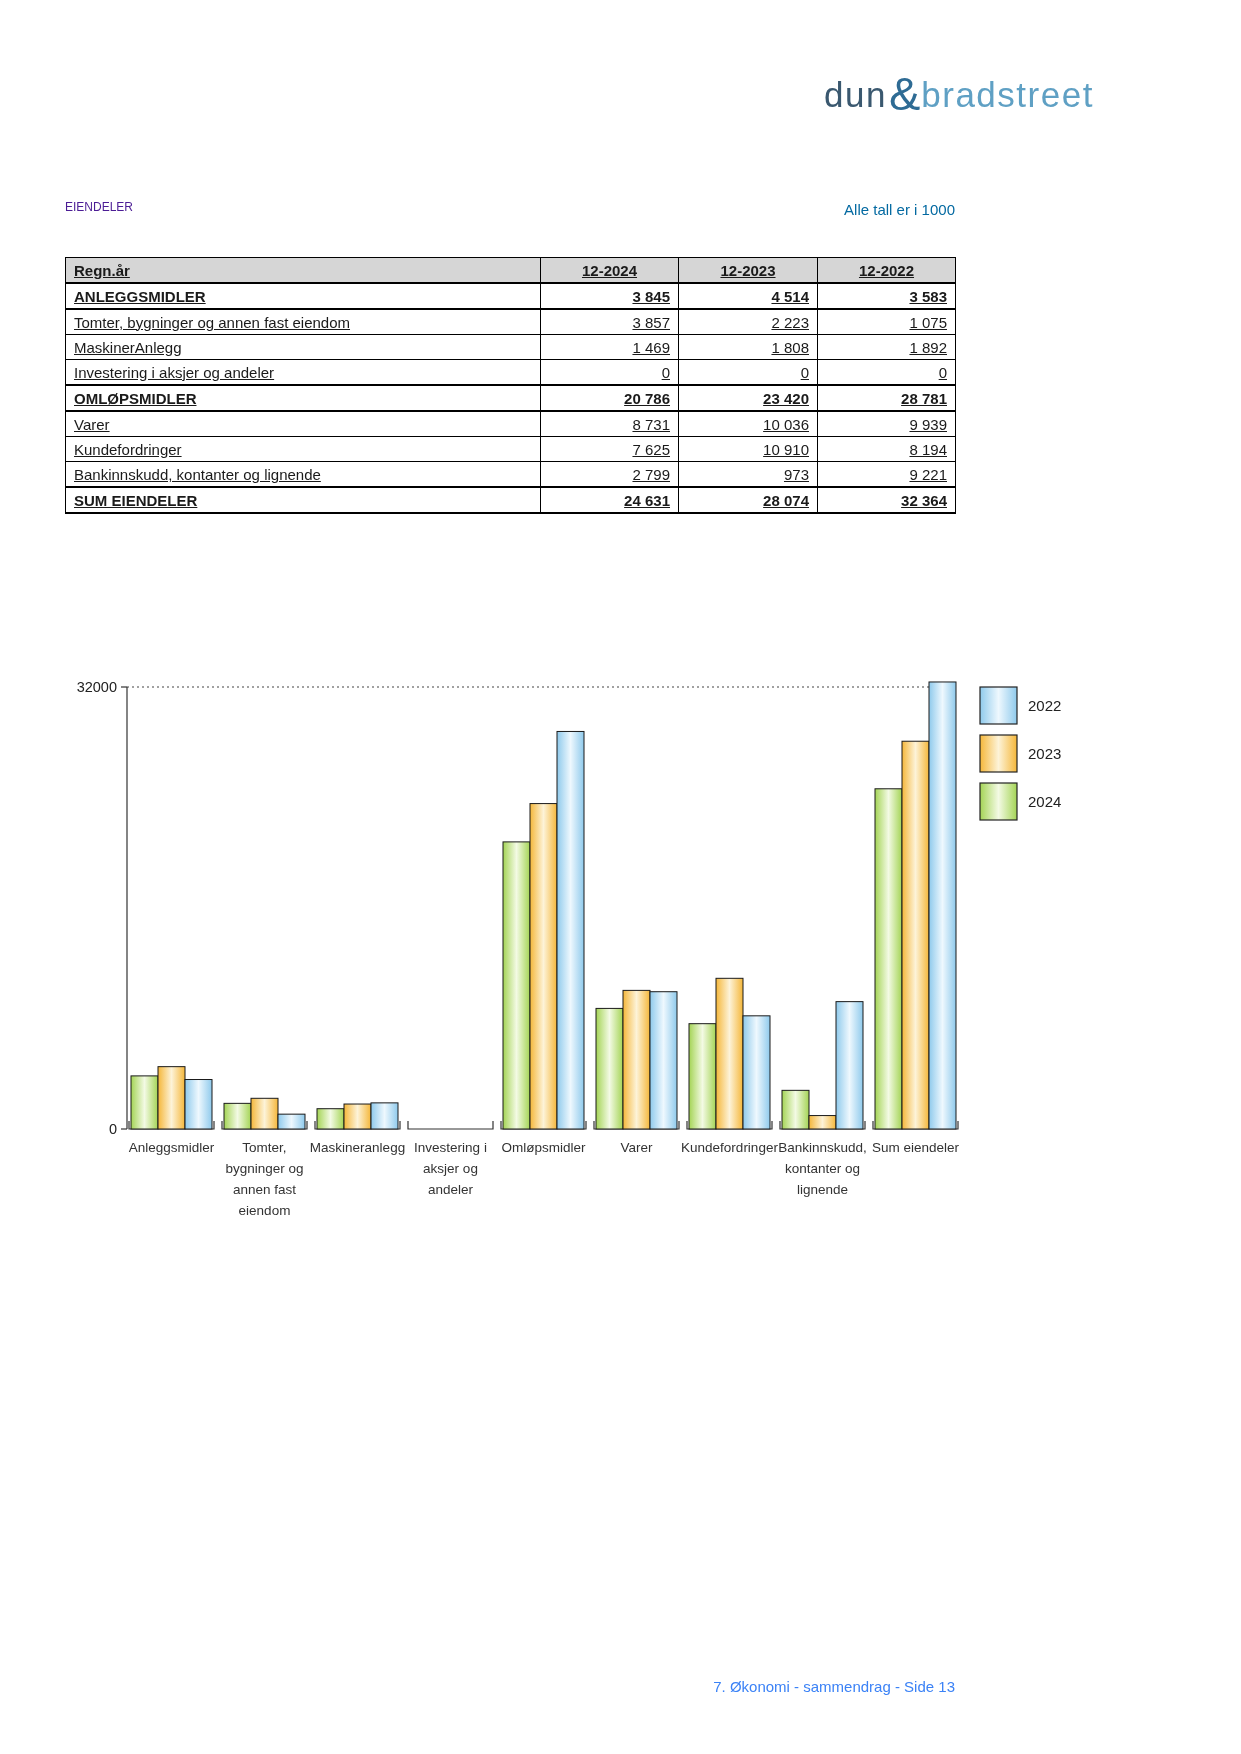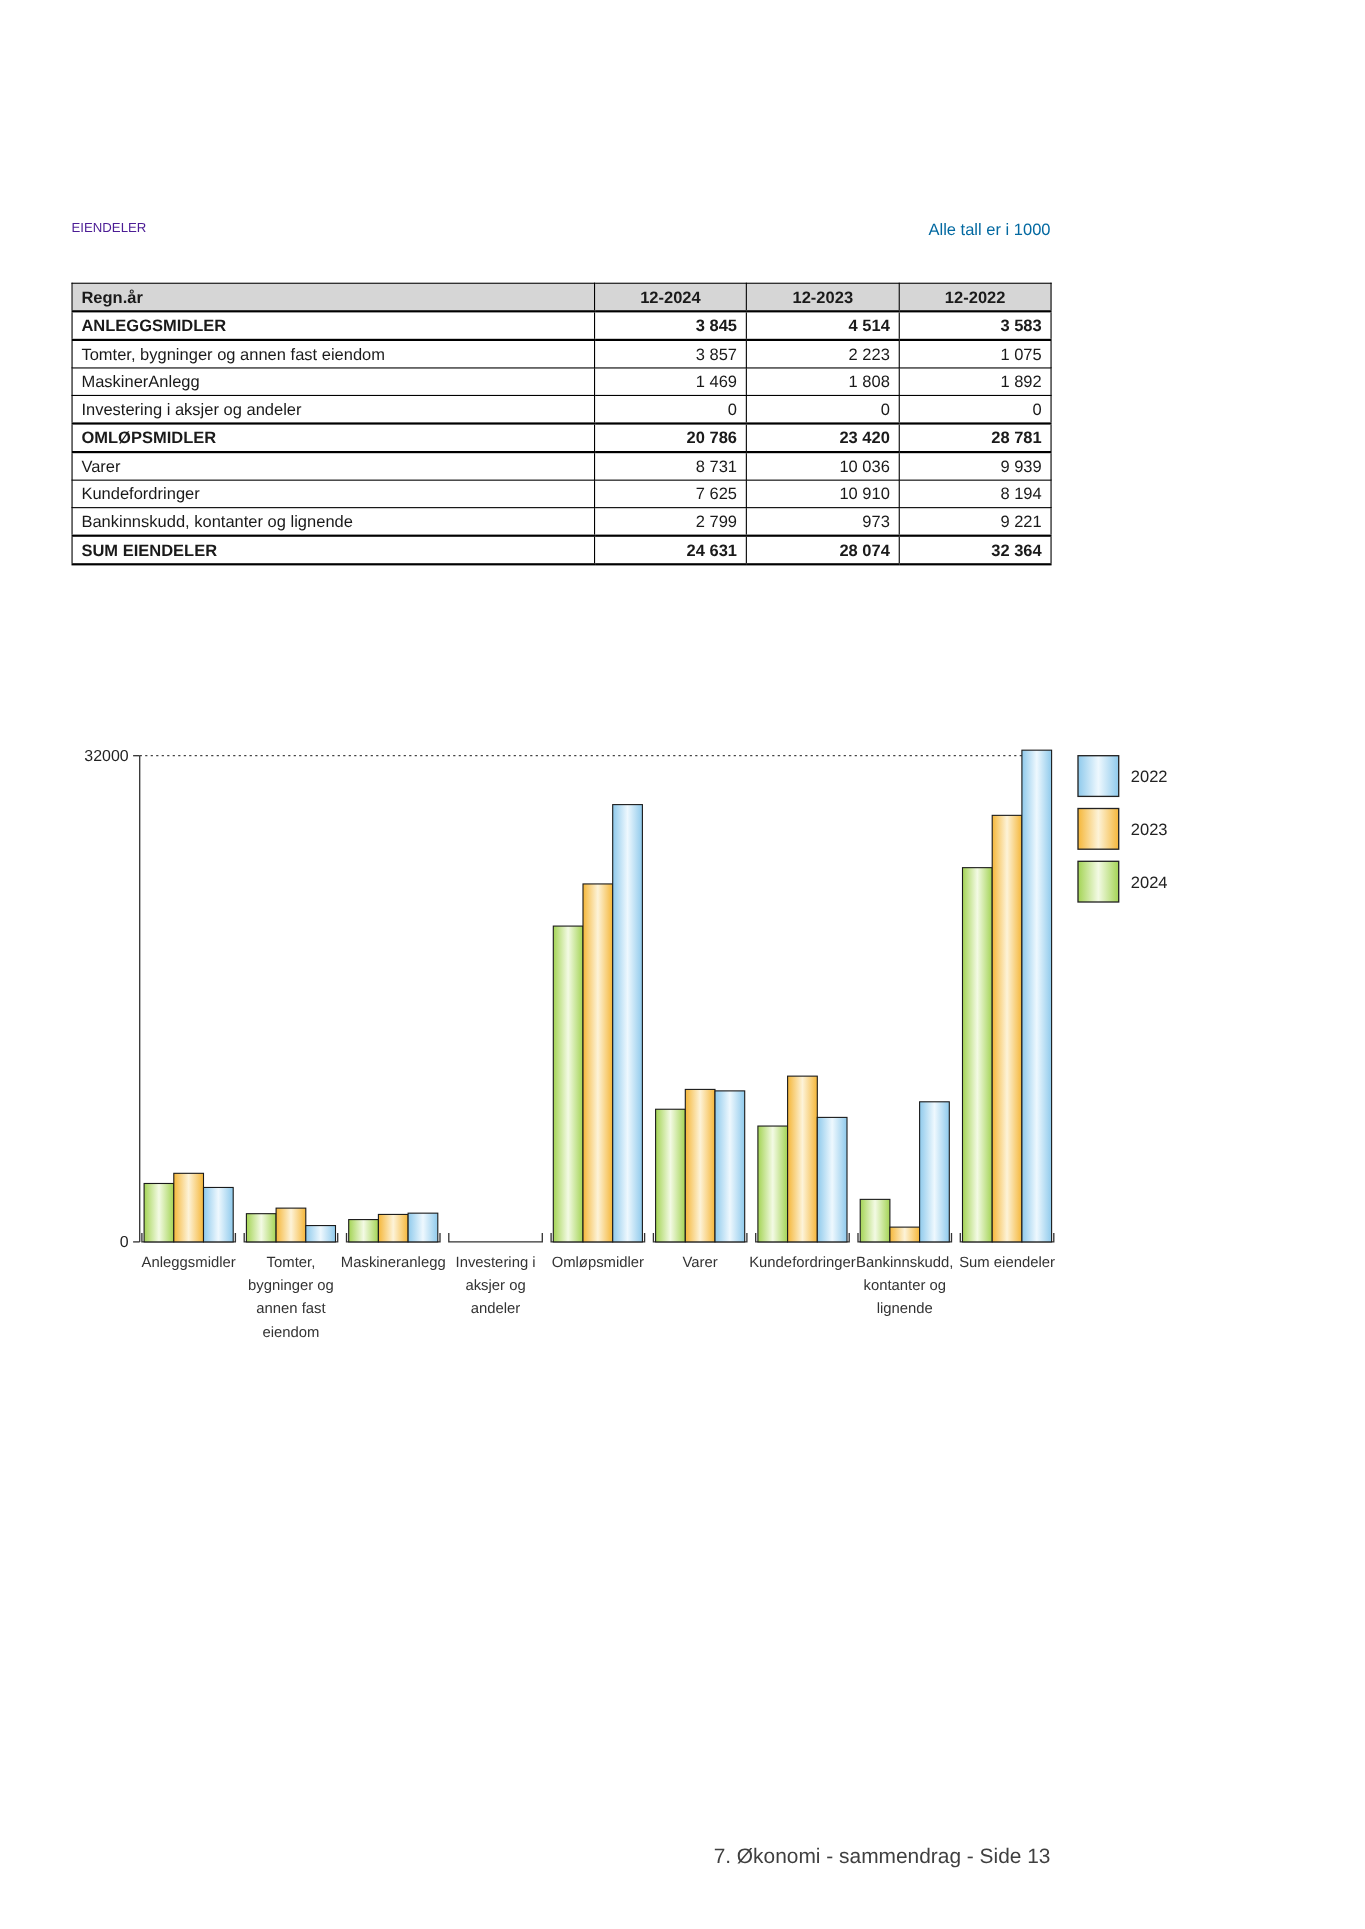--- a/index.html
+++ b/index.html
@@ -28,46 +28,50 @@
     position: absolute; left: 65px; top: 257px; width: 890px;
     border-collapse: collapse; font-size: 15px; table-layout: fixed;
     border: 1.5px solid #000;
   }
   .fin-table th, .fin-table td {
     border: 1px solid #000;
     padding: 2px 8px;
     height: 20px;
     overflow: hidden;
     white-space: nowrap;
+    text-decoration: underline;
   }
   .fin-table thead th {
     background: #d6d6d6;
     font-weight: bold;
     border-bottom: 2px solid #000;
   }
   .fin-table thead th.label-col { text-align: left; }
   .fin-table td.num { text-align: right; padding-left: 20px; }
   .fin-table tr.section-row td {
     font-weight: bold;
     border-top: 2px solid #000;
     border-bottom: 2px solid #000;
   }
 
   
   #chart { position: absolute; left: 0; top: 580px; }
   #chart text { font-family: "Liberation Sans", sans-serif; }
 
   
-  .footer { position: absolute; right: 286px; top: 1678px; font-size: 19px; color: #404040; }
+  .footer { position: absolute; right: 286px; top: 1678px; font-size: 15px; color: #3b82f6; }
 </style>
 </head>
 <body>
 
 <div class="page">
 
+  <div class="logo">
+    <span class="logo-dun">dun</span><span class="logo-amp">&amp;</span><span class="logo-brad">bradstreet</span>
+  </div>
 
   <div class="section-title">EIENDELER</div>
   <div class="section-note">Alle tall er i 1000</div>
 
   <table class="fin-table">
     <colgroup>
       <col style="width:475px">
         <col style="width:138px">
         <col style="width:139px">
         <col style="width:138px">

